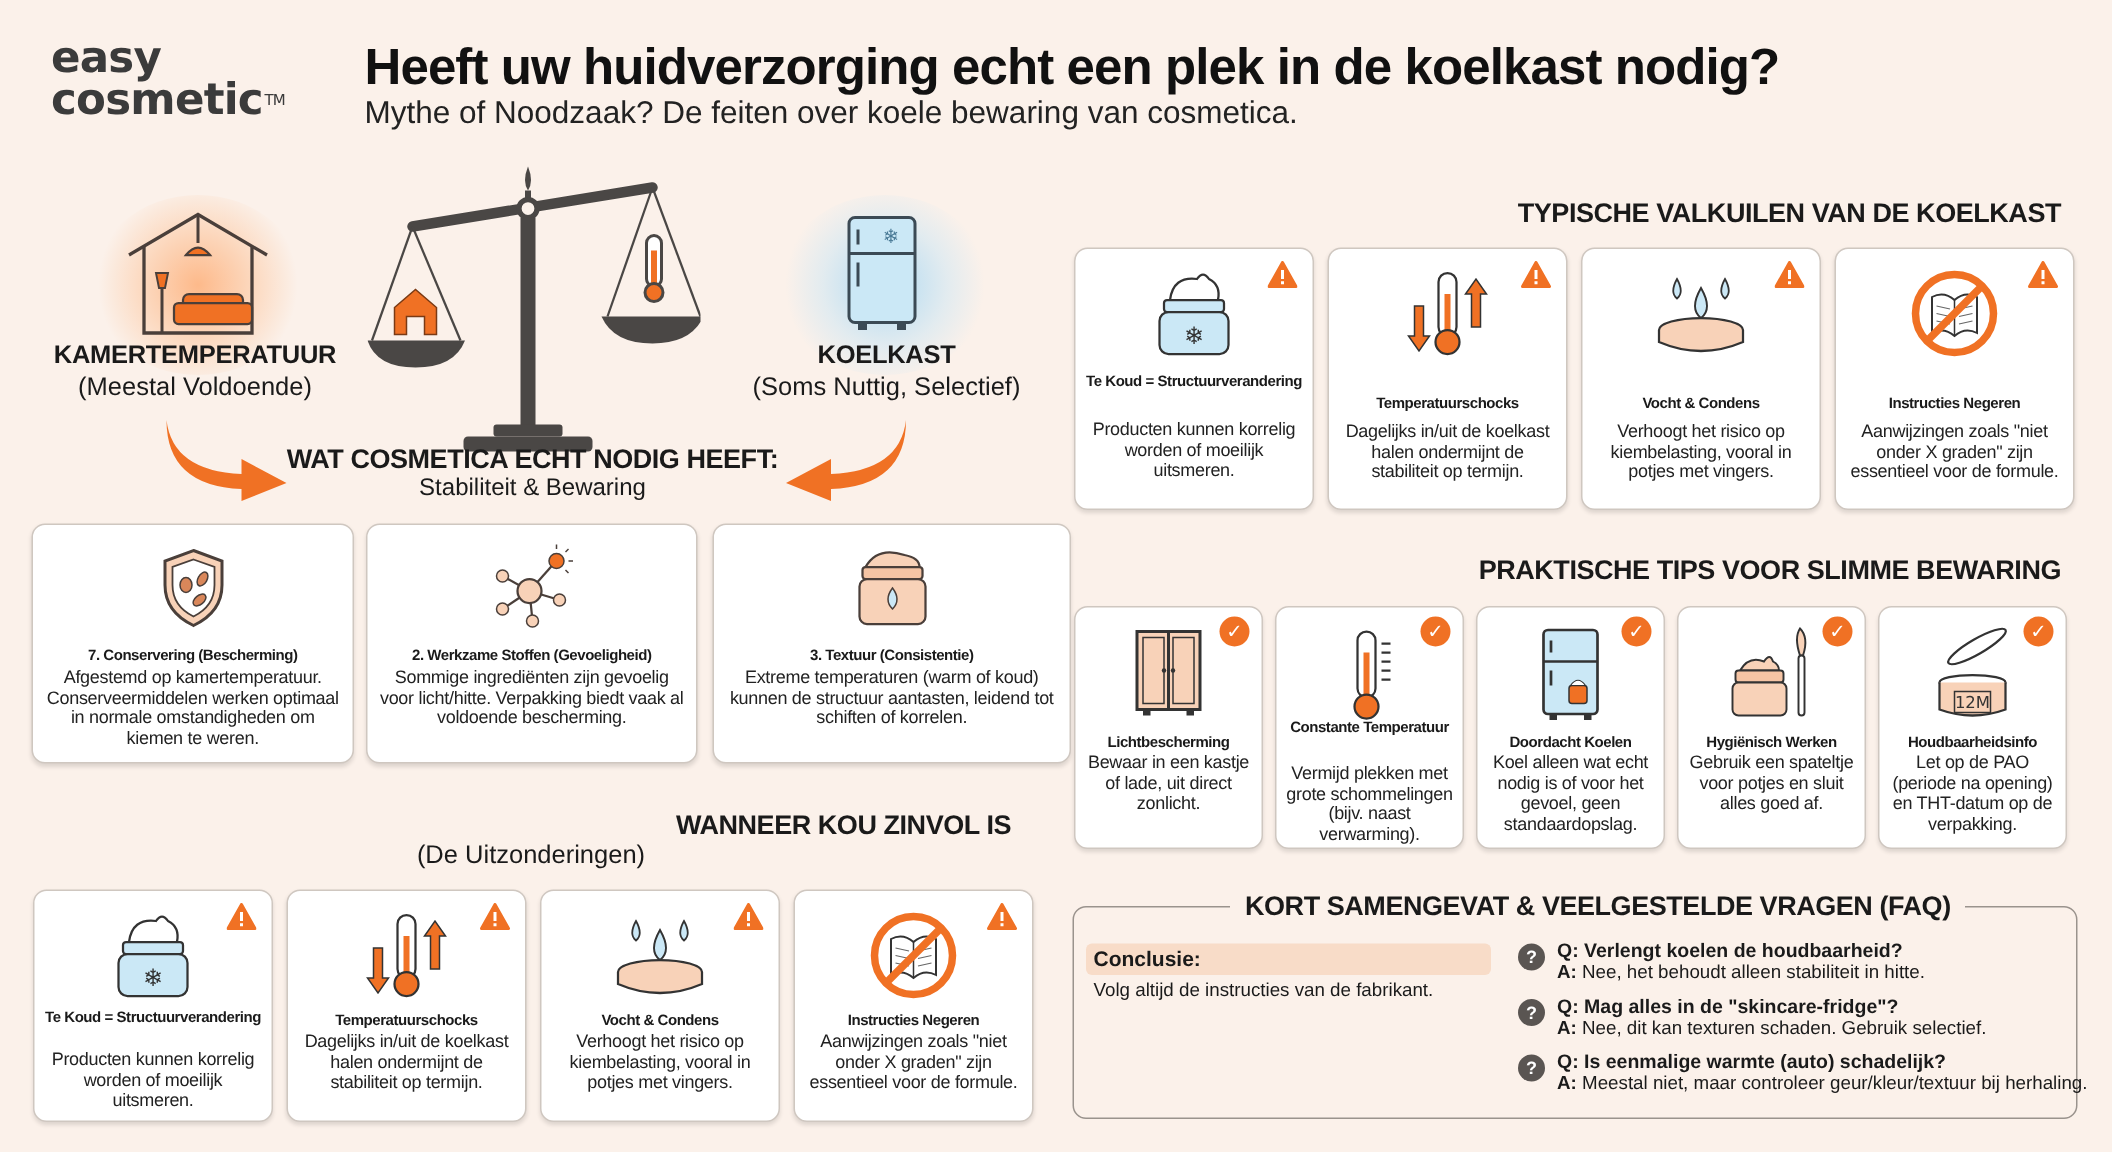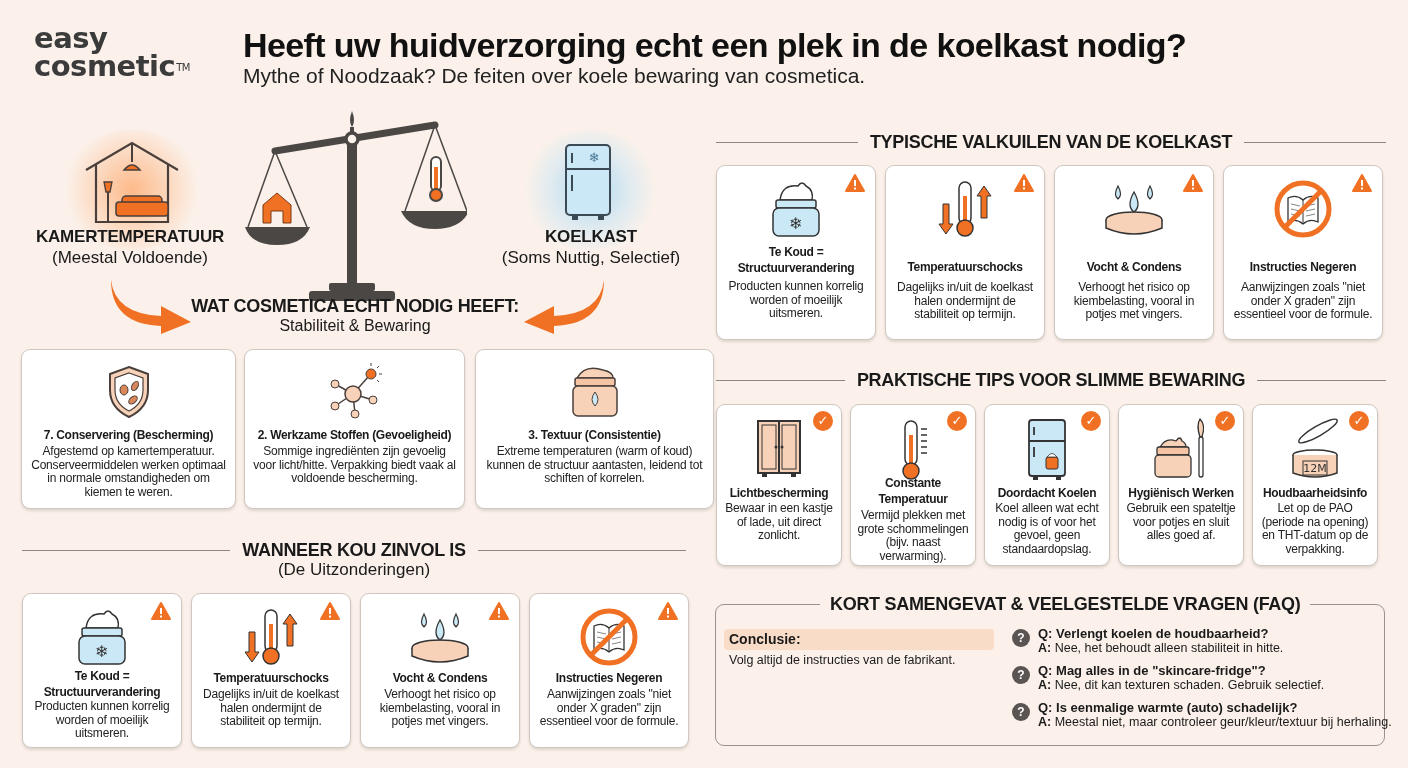--- a/index.html
+++ b/index.html
@@ -26,27 +26,27 @@
 
   .need-title { left: 190px; top: 296px; width: 330px; text-align: center; font-size: 18px; font-weight: bold; letter-spacing: -0.3px; }
   .need-sub { left: 190px; top: 317px; width: 330px; text-align: center; font-size: 16px; }
 
   
   .card {
     position: absolute; background: #fff; border: 1px solid #cfc7c0; border-radius: 9px;
     box-shadow: 0 2px 3px rgba(0,0,0,0.12); text-align: center; overflow: hidden;
   }
   .card .icon { position: absolute; left: 0; right: 0; display: flex; justify-content: center; }
-  .card .ct { position: absolute; left: 4px; right: 4px; font-weight: bold; font-size: 12px; line-height: 16px; letter-spacing: -0.3px; }
+  .card .ct { position: absolute; left: 4px; right: 4px; font-weight: bold; font-size: 10px; line-height: 22px; letter-spacing: -0.3px; }
   .card .cd { position: absolute; left: 6px; right: 6px; font-size: 12px; line-height: 13.5px; color: #222; letter-spacing: -0.2px; }
   .badge-warn { position: absolute; right: 10px; top: 8px; width: 20px; height: 18px; }
   .badge-check { position: absolute; right: 8px; top: 6px; width: 20px; height: 20px; border-radius: 50%; background: #f07124; color: #fff; font-size: 13px; line-height: 20px; font-weight: bold; text-align: center; }
 
   
-  .sec-head { position: absolute; display: flex; align-items: center; }
+  .sec-head { position: absolute; display: flex; align-items: flex-end; flex-direction: column; }
   .sec-head .line { flex: 1; height: 1px; background: #8d8680; }
   .sec-head .txt { padding: 0 12px; font-weight: bold; font-size: 18px; letter-spacing: -0.3px; white-space: nowrap; }
 
   
   .faq-box { left: 715px; top: 604px; width: 670px; height: 142px; border: 1px solid #9a938d; border-radius: 9px; }
   .faq-title-wrap { left: 820px; top: 594px; padding: 0 10px; background: #fbf1ea; font-size: 18px; font-weight: bold; letter-spacing: -0.3px; white-space: nowrap; }
   .concl-head { left: 724px; top: 629px; width: 270px; height: 21px; background: #f8dcc8; border-radius: 4px; font-weight: bold; font-size: 14px; line-height: 21px; padding-left: 5px; }
   .concl-body { left: 729px; top: 653px; width: 275px; font-size: 12.5px; line-height: 15px; }
   .concl-body p { margin-bottom: 5px; }
   .qa { position: absolute; left: 1012px; width: 380px; }

